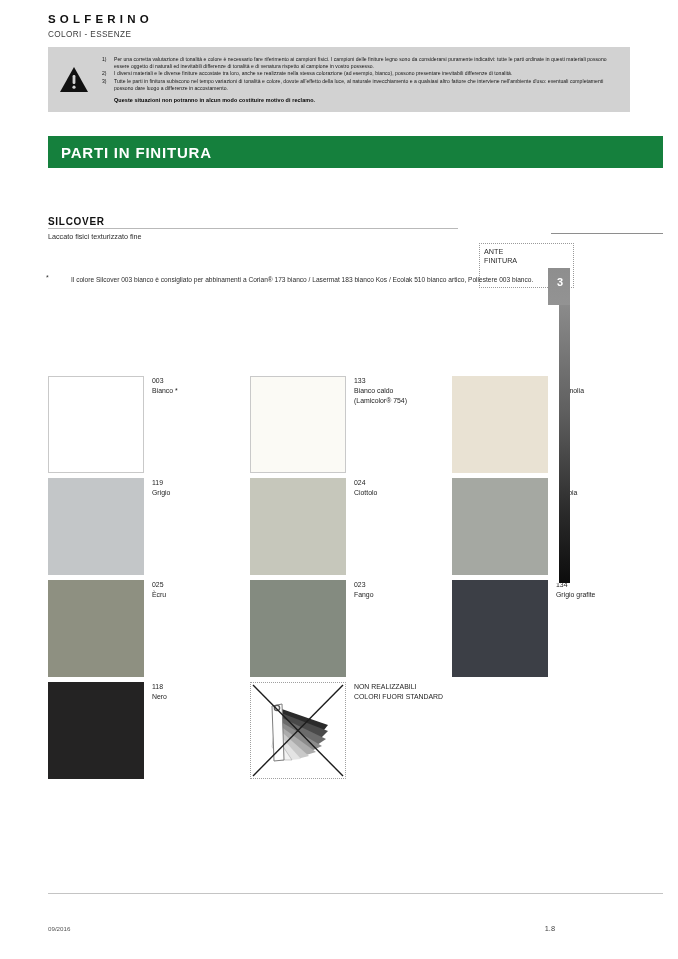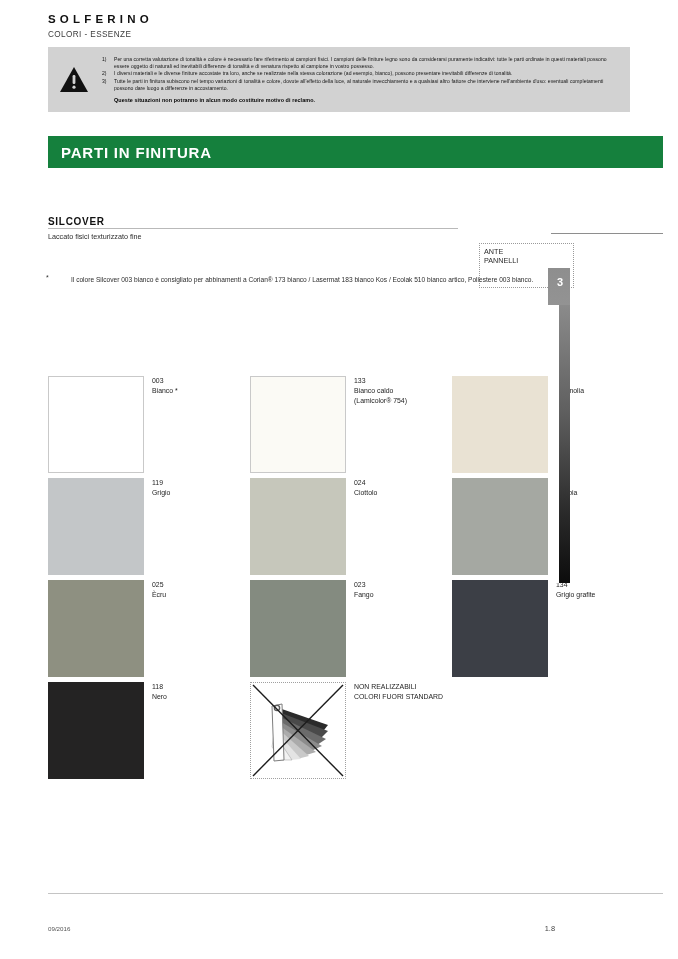--- a/index.html
+++ b/index.html
@@ -189,21 +189,21 @@
     <span class="banner-title">PARTI IN FINITURA</span>
   </div>
 
   <div class="sec-title">SILCOVER</div>
   <div class="rule-left"></div>
   <div class="rule-right"></div>
   <div class="sec-sub">Laccato fisici texturizzato fine</div>
 
   <div class="ante-box">
     <span>ANTE</span>
-    <span>PANNELLI</span>
+    <span>FINITURA</span>
   </div>
 
   <div class="note-star">*</div>
   <div class="note-text">Il colore Silcover 003 bianco è consigliato per abbinamenti a Corian® 173 bianco / Lasermat 183 bianco Kos / Ecolak 510 bianco artico, Poliestere 003 bianco.</div>
 
   <div class="grid">
 
     <div class="srow">
       <div class="cell c0">
         <div class="sw bordered" style="background:#ffffff"></div>

